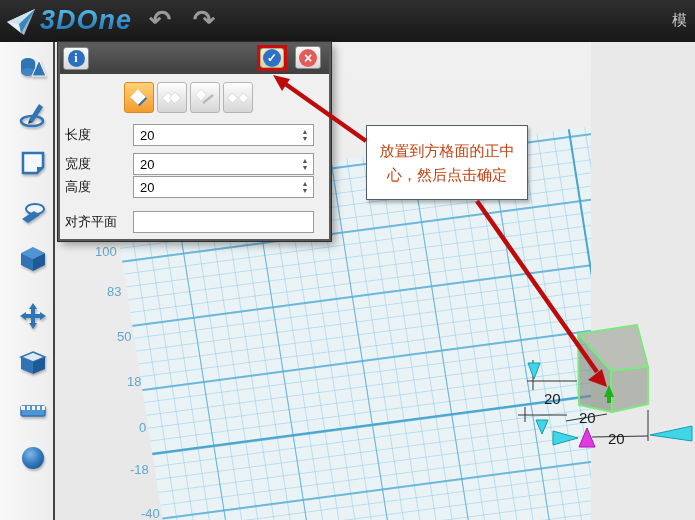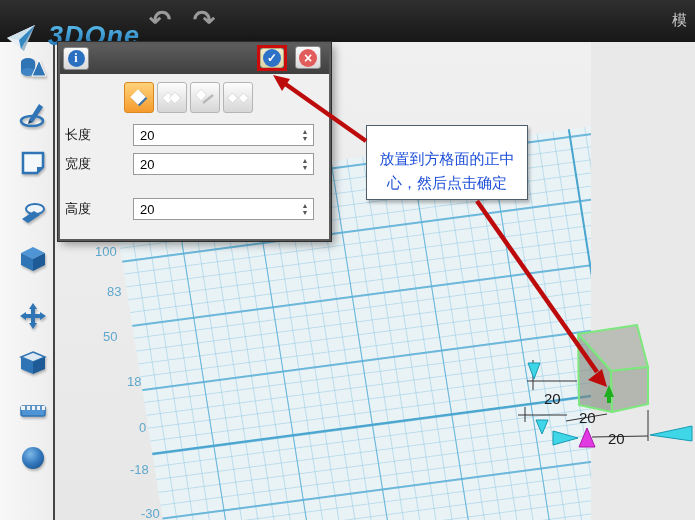--- a/index.html
+++ b/index.html
@@ -7,21 +7,21 @@
     width:695px;height:520px;position:relative;overflow:hidden;
     font-family:"Liberation Sans",sans-serif;
     background:#e9e9e9;
   }
   
   .toolbar{
     position:absolute;left:0;top:0;width:695px;height:42px;
     background:linear-gradient(180deg,#2f2f2f,#171717);
     z-index:30;
   }
-  .logo{position:absolute;left:6px;top:21px;display:flex;align-items:center;gap:12px;}
+  .logo{position:absolute;left:6px;top:5px;display:flex;align-items:center;gap:4px;}
   .logo-text{
     font-size:27px;font-weight:bold;font-style:italic;letter-spacing:1px;
     background:linear-gradient(180deg,#62c6f2,#1565a8);
     -webkit-background-clip:text;background-clip:text;color:transparent;
   }
   .tb-btn{
     position:absolute;top:2px;width:36px;height:36px;border:none;background:transparent;
     color:#9a9a9a;font-size:27px;font-weight:bold;line-height:36px;text-align:center;
     padding:0;cursor:pointer;font-family:"DejaVu Sans",sans-serif;
   }
@@ -87,22 +87,22 @@
   .dlg-input-wrap{position:relative;width:181px;height:22px;}
   .dlg-input{
     width:181px;height:22px;box-sizing:border-box;border:1px solid #9a9a9a;background:#fff;
     font-size:13px;padding:0 16px 0 6px;font-family:"Liberation Sans",sans-serif;
   }
   .spinner{position:absolute;right:4px;top:1px;width:10px;height:20px;display:flex;flex-direction:column;justify-content:center;line-height:7px;font-size:7px;color:#555;cursor:pointer;text-align:center;}
   
   .note-box{
     position:absolute;left:366px;top:125px;width:162px;height:75px;z-index:45;
     background:#fff;border:1px solid #4e5e6b;box-shadow:2px 3px 3px rgba(0,0,0,0.25);
-    box-sizing:border-box;display:flex;align-items:flex-end;justify-content:center;text-align:center;
-    font-size:15px;color:#1d4ed8;line-height:1.6;padding:4px 8px;
+    box-sizing:border-box;display:flex;align-items:center;justify-content:center;text-align:center;
+    font-size:15px;color:#c2410c;line-height:1.6;padding:4px 8px;
     font-family:"Liberation Serif",serif;
   }
   
   .scene-svg{position:absolute;left:0;top:0;z-index:8;pointer-events:none;}
   .arrow-svg{position:absolute;left:0;top:0;z-index:50;pointer-events:none;}
   .dim-text{font-size:15px;fill:#1d1d1d;font-family:"Liberation Sans",sans-serif;}
 </style>
 </head>
 <body>
 
@@ -176,25 +176,25 @@
   </svg>
 </div>
 
 <div class="canvas">
   <div class="grid-plane">
     <div class="axis-v"></div>
     <div class="axis-h"></div>
   </div>
   <span class="axis-label" style="left:40px;top:202px">100</span>
   <span class="axis-label" style="left:52px;top:242px">83</span>
-  <span class="axis-label" style="left:48px;top:287px">50</span>
+  <span class="axis-label" style="left:62px;top:287px">50</span>
   <span class="axis-label" style="left:72px;top:332px">18</span>
   <span class="axis-label" style="left:84px;top:378px">0</span>
   <span class="axis-label" style="left:75px;top:420px">-18</span>
-  <span class="axis-label" style="left:86px;top:464px">-30</span>
+  <span class="axis-label" style="left:86px;top:464px">-40</span>
 </div>
 
 <svg class="scene-svg" width="695" height="520" viewBox="0 0 695 520">
 
   <g>
     <polygon points="578,334 637,325 648,367 611,371" fill="rgba(175,180,170,0.80)" stroke="#7de87d" stroke-width="2" stroke-linejoin="round"></polygon>
     <polygon points="578,334 611,371 612,412 579,405" fill="rgba(125,133,122,0.60)" stroke="#7de87d" stroke-width="2" stroke-linejoin="round"></polygon>
     <polygon points="611,371 648,367 648,404 612,412" fill="rgba(150,157,145,0.65)" stroke="#7de87d" stroke-width="2" stroke-linejoin="round"></polygon>
   </g>
 
@@ -281,30 +281,36 @@
   <div class="dlg-row" style="top:109px">
     <span class="dlg-label">宽度</span>
     <span class="dlg-input-wrap">
       <input class="dlg-input" value="20" style="">
       <span class="spinner">
           <span>▲</span>
           <span>▼</span>
         </span>
     </span>
   </div>
-  <div class="dlg-row" style="top:154px">
+  <div class="dlg-row" style="top:132px">
     <span class="dlg-label">高度</span>
     <span class="dlg-input-wrap">
       <input class="dlg-input" value="20" style="">
       <span class="spinner">
           <span>▲</span>
           <span>▼</span>
         </span>
     </span>
   </div>
+  <div class="dlg-row" style="top:167px">
+    <span class="dlg-label">对齐平面</span>
+    <span class="dlg-input-wrap">
+      <input class="dlg-input" style="padding-right: 6px;" value="">
+    </span>
+  </div>
 </div>
 
 <div class="note-box">
   <span>放置到方格面的正中心，然后点击确定</span>
 </div>
 
 <svg class="arrow-svg" width="695" height="520" viewBox="0 0 695 520">
   <g>
     <line x1="366" y1="141" x2="284" y2="83" stroke="#bd0b0b" stroke-width="4.5"></line>
     <polygon points="273,75 290,79 282,91" fill="#bd0b0b"></polygon>

